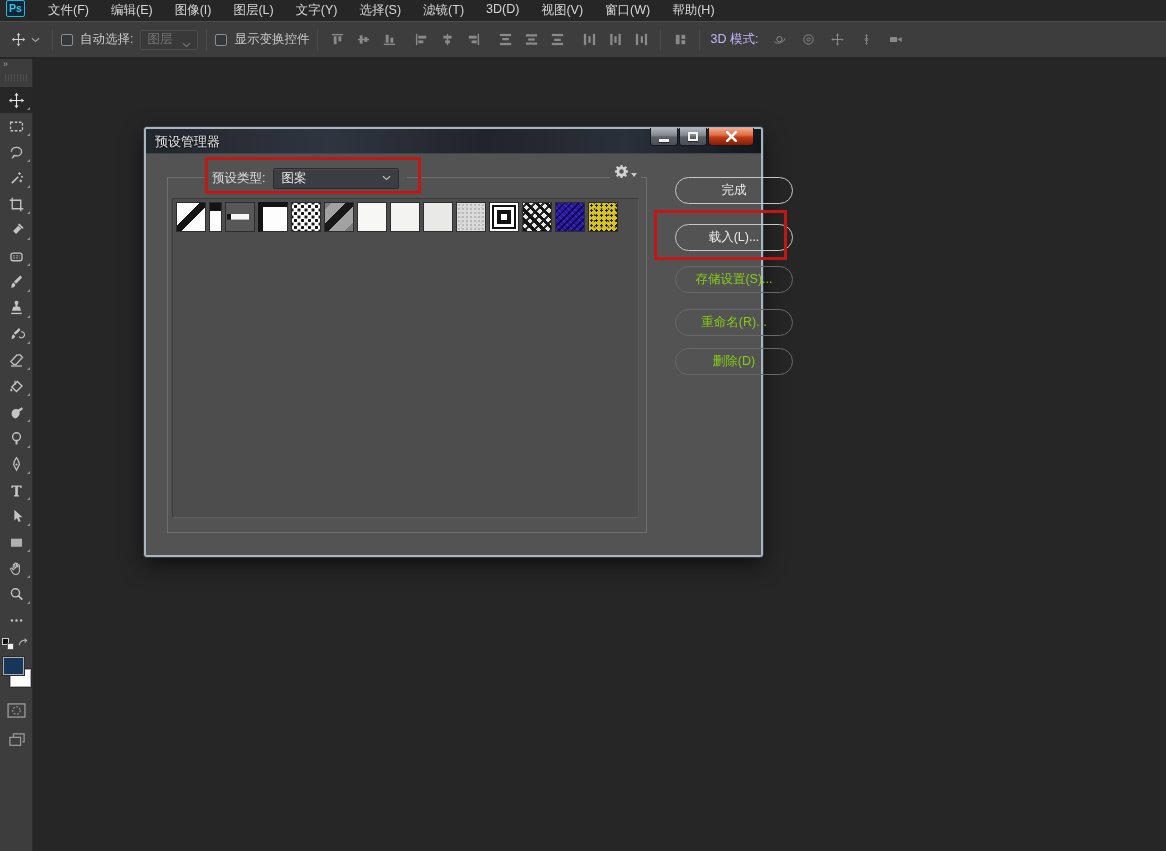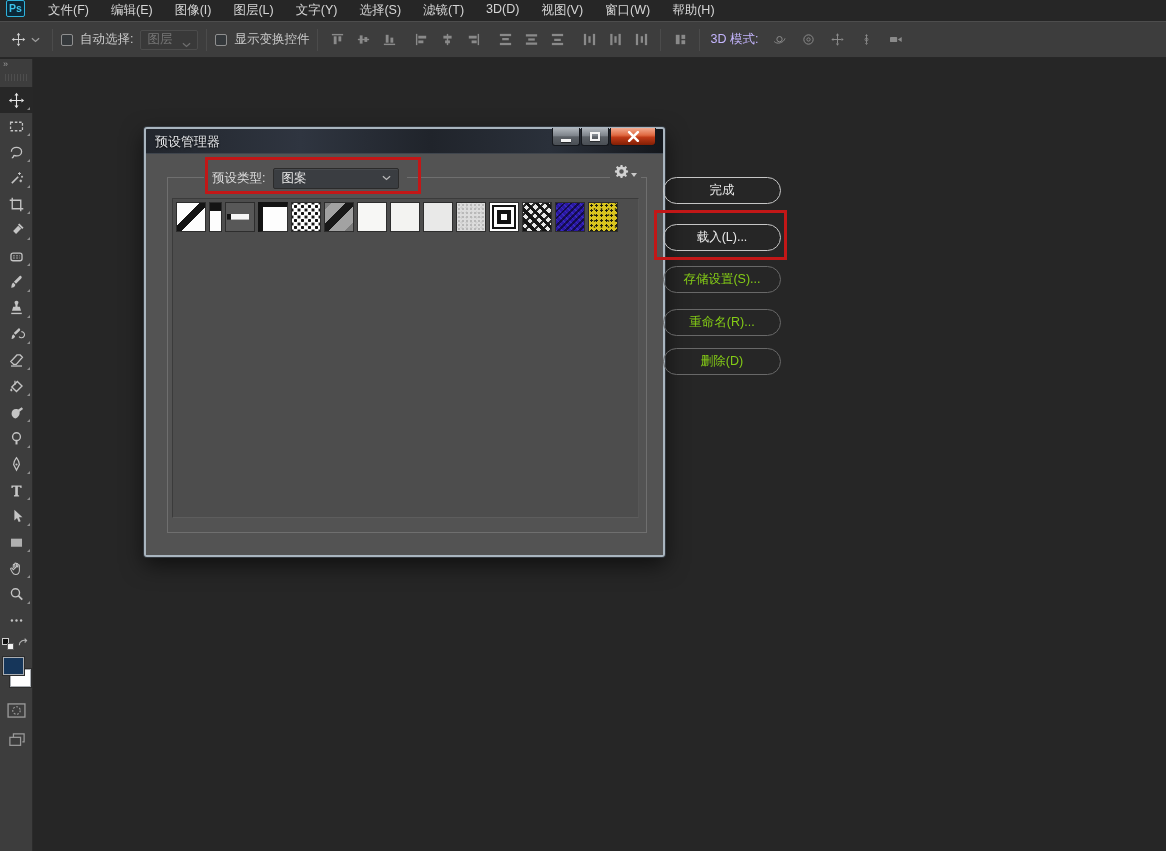--- a/index.html
+++ b/index.html
@@ -72,21 +72,21 @@
   .mini-default .b { position:absolute; left:5px; top:5px; width:7px; height:7px; background:#f2f2f2; border:1px solid #5a5a5a; }
   .mini-swap { position:absolute; left:17px; top:0; color:#b5b5b5; }
   .color-widget { position:relative; width:33px; height:36px; margin-top:4px; }
   .swatch-fg, .swatch-bg { position:absolute; width:21px; height:18px; border:1px solid #a9adb2; box-shadow:0 0 0 1px #2c2c2c; }
   .swatch-fg { left:3px; top:1px; z-index:2; }
   .swatch-bg { left:10px; top:13px; background:#ffffff; }
   .tb-bottom { width:33px; height:24px; display:grid; place-items:center; color:#9b9b9b; margin-top:6px; }
 
   
   #dialog {
-    position:absolute; left:144px; top:127px; width:521px; height:430px;
+    position:absolute; left:144px; top:127px; width:619px; height:430px;
     border:2px solid #a9b5bf; border-radius:3px; background:#535353;
     box-shadow:0 0 0 1px #32373d, 0 8px 22px rgba(0,0,0,.6); z-index:30;
   }
   .titlebar {
     position:relative; height:25px; border-radius:1px 1px 0 0;
     background:linear-gradient(90deg,#22262d,#2f3540 30%,#20242b 55%,#2a303a 78%,#14171c);
     border-bottom:1px solid #3f454d;
   }
   .title-text { color:#e5e7ea; font-size:13px; line-height:25px; padding-left:9px; text-shadow:0 1px 2px #000; }
   .winbtns { position:absolute; top:-1px; right:7px; display:flex; }
@@ -155,21 +155,21 @@
                      repeating-linear-gradient(-45deg,#2c2c2c 0 2px,transparent 2px 6px); }
   .pat-blue-weave { background-color:#2a18a2;
     background-image:repeating-linear-gradient(135deg,rgba(0,0,0,.55) 0 2px,transparent 2px 5px),
                      repeating-linear-gradient(45deg,rgba(70,60,220,.5) 0 1px,transparent 1px 4px); }
   .pat-yellow-speckle { background-color:#d9c41f;
     background-image:radial-gradient(#1d1d10 1px,transparent 1.2px),radial-gradient(#57511c 1px,transparent 1.2px);
     background-size:5px 5px,7px 6px; background-position:0 0,2px 3px; }
 
   .btn-col { position:absolute; left:517px; top:23px; width:118px; height:220px; }
   .dlg-btn {
-    position:absolute; left:0; width:118px; height:27px; border-radius:14px;
+    position:absolute; left:12px; width:118px; height:27px; border-radius:14px;
     background:transparent; border:1px solid #c6c6c6; color:#ebebeb;
     font-size:12.5px; font-family:inherit; text-align:center;
   }
   .dlg-btn.disabled { border-color:#686868; color:#84cc16; }
 
   .red-rect { position:absolute; border:3px solid #c21717; z-index:6; pointer-events:none; }
   #anno-preset { left:59px; top:3px; width:216px; height:37px; }
   #anno-load { left:508px; top:56px; width:133px; height:50px; }
 </style>
 </head>

